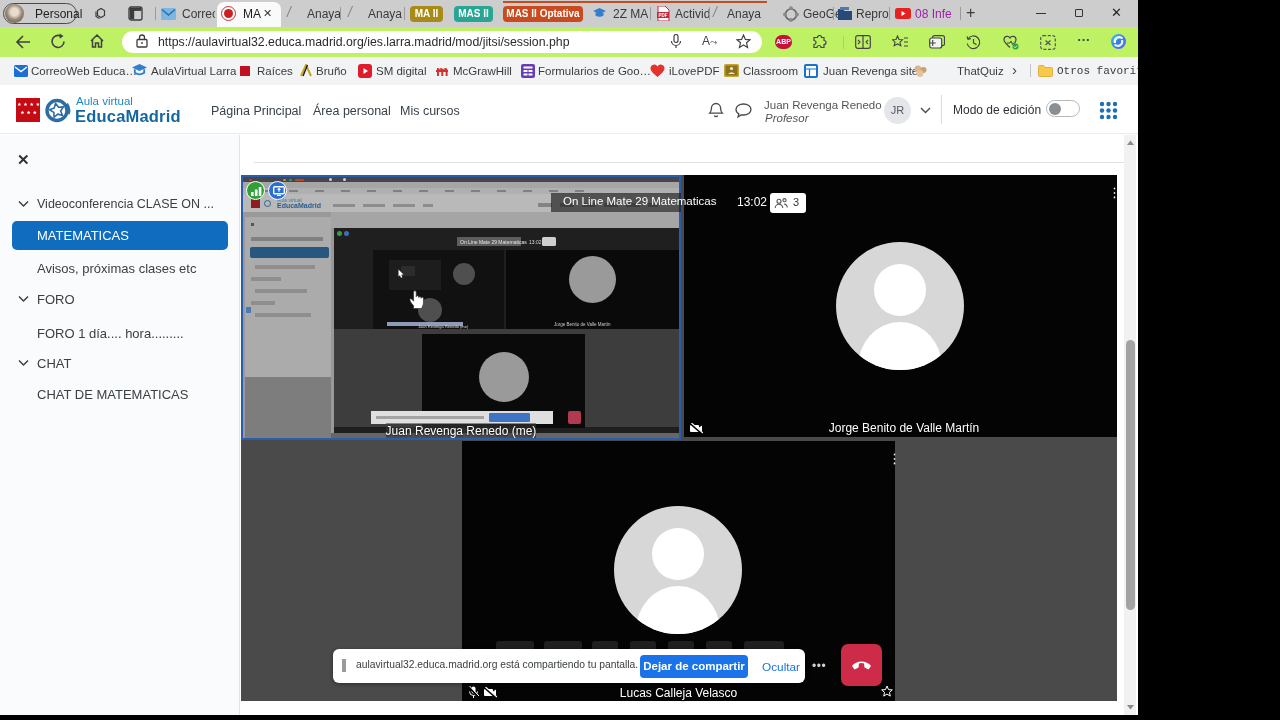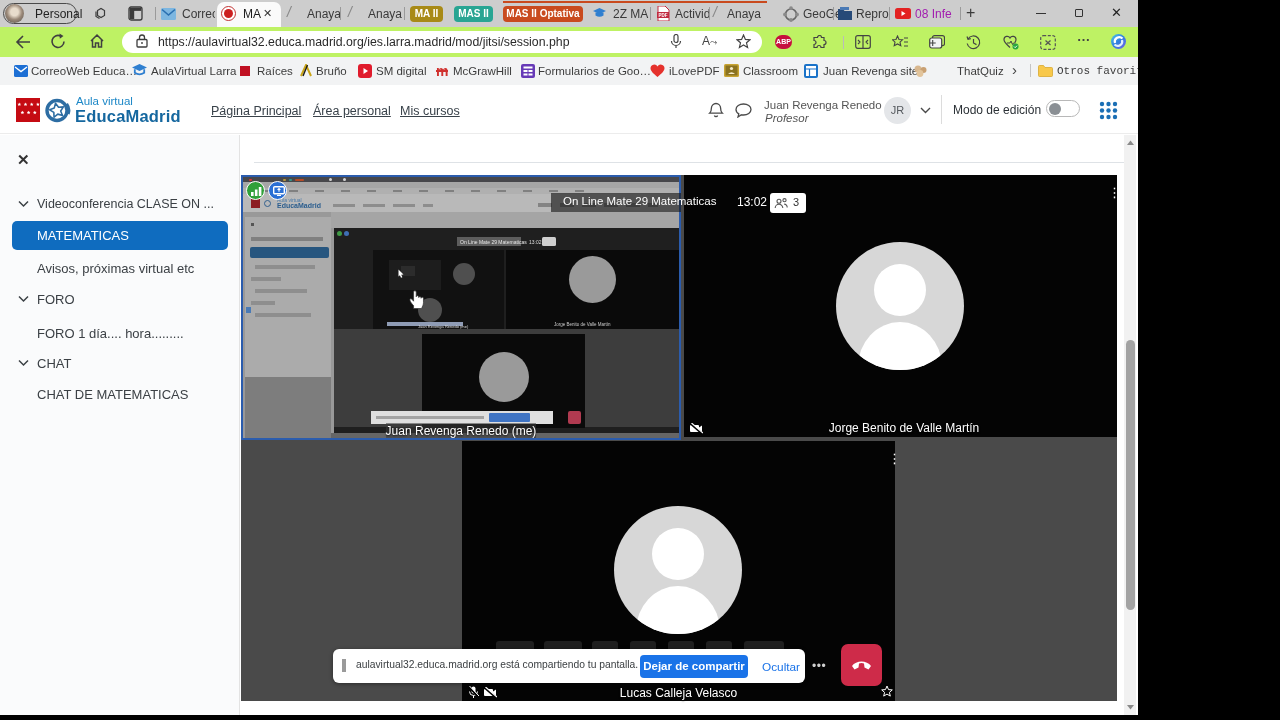--- a/index.html
+++ b/index.html
@@ -16,21 +16,21 @@
   
   #addr { position:absolute; left:0; top:27px; width:1138px; height:30px; background:#bef264; }
   #urlpill { position:absolute; left:122px; top:4px; width:640px; height:22px; background:#fff; border-radius:12px; }
 
   
   #bm { position:absolute; left:0; top:57px; width:1138px; height:28px; background:#f2f3f4; }
   .bmitem { position:absolute; top:7.5px; font-size:11.5px; color:#3c3c3c; white-space:nowrap; }
 
   
   #header { position:absolute; left:0; top:85px; width:1138px; height:49px; background:#fff; border-bottom:1px solid #ececec; }
-  .navlink { position:absolute; top:19px; font-size:12.5px; color:#39424a;text-decoration:underline; }
+  .navlink { position:absolute; top:19px; font-size:12.5px; color:#39424a; }
 
   
   #content { position:absolute; left:0; top:135px; width:1138px; height:580px; background:#fff; }
   #sidebar { position:absolute; left:0; top:0; width:240px; height:580px; background:#fafbfc; border-right:1px solid #e3e3e3; }
   .sbitem { position:absolute; left:37px; font-size:13px; color:#3b4045; white-space:nowrap; }
   .chev { position:absolute; left:18px; font-size:10px; color:#3b4045; }
 
   
   #jitsi { position:absolute; left:241px; top:40px; width:876px; height:526px; background:#4a4a4a; }
   .tilelabel { color:#fff; font-size:12px; white-space:nowrap; text-shadow:0 1px 2px rgba(0,0,0,.8); }
@@ -349,21 +349,21 @@
 
   <div id="content">
     <div id="sidebar">
       <div class="abs" style="left:17px;top:16px;font-size:15px;font-weight:bold;color:#333;">✕</div>
       <svg class="chev" style="left:18px;top:65px;" width="11" height="8" viewBox="0 0 11 8">
           <path d="M1 1.5 L5.5 6 L10 1.5" fill="none" stroke="#3b4045" stroke-width="1.5"></path>
         </svg>
       <div class="sbitem" style="top:62px;font-size:12.5px;">Videoconferencia CLASE ON ...</div>
       <div class="abs" style="left:12px;top:86px;width:216px;height:29px;background:#0f6cbf;border-radius:5px;"></div>
       <div class="sbitem" style="top:93px;color:#fff;">MATEMATICAS</div>
-      <div class="sbitem" style="top:126px;">Avisos, próximas virtual etc</div>
+      <div class="sbitem" style="top:126px;">Avisos, próximas clases etc</div>
       <svg class="chev" style="left:18px;top:160px;" width="11" height="8" viewBox="0 0 11 8">
           <path d="M1 1.5 L5.5 6 L10 1.5" fill="none" stroke="#3b4045" stroke-width="1.5"></path>
         </svg>
       <div class="sbitem" style="top:157px;">FORO</div>
       <div class="sbitem" style="top:191px;">FORO 1 día.... hora.........</div>
       <svg class="chev" style="left:18px;top:224px;" width="11" height="8" viewBox="0 0 11 8">
           <path d="M1 1.5 L5.5 6 L10 1.5" fill="none" stroke="#3b4045" stroke-width="1.5"></path>
         </svg>
       <div class="sbitem" style="top:221px;">CHAT</div>
       <div class="sbitem" style="top:252px;">CHAT DE MATEMATICAS</div>

